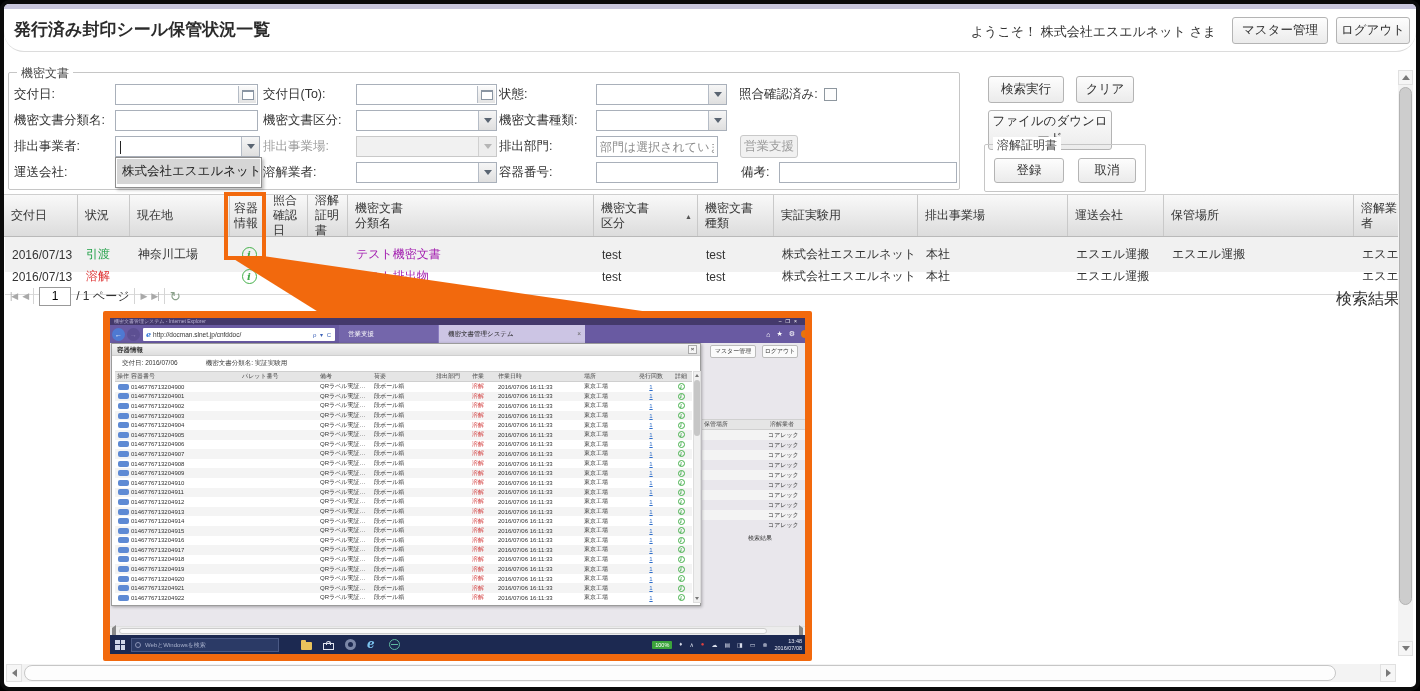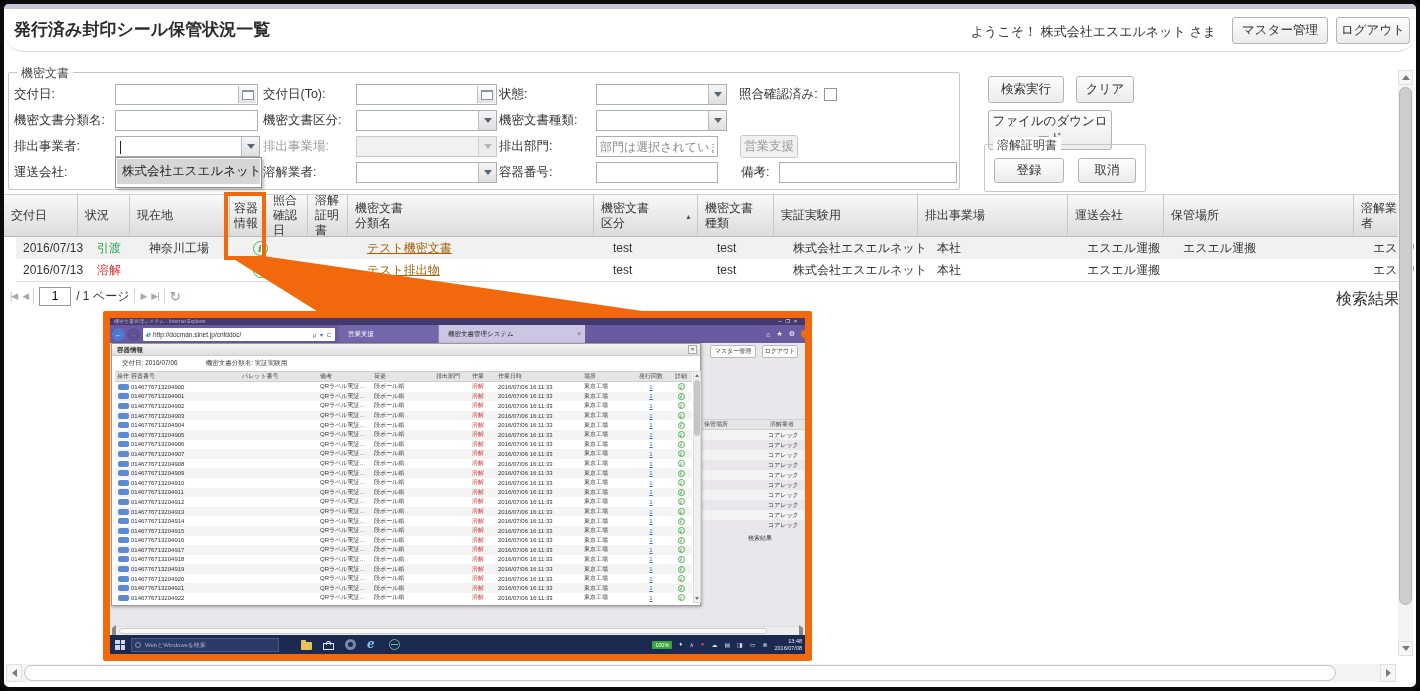--- a/index.html
+++ b/index.html
@@ -47,27 +47,27 @@
   #btn-download{left:984px;top:106px;width:124px;height:40px;}
   #fs-cert{left:980px;top:140px;width:160px;height:46px;}
   #btn-register{left:990px;top:154px;width:70px;height:25px;}
   #btn-cancel{left:1074px;top:154px;width:58px;height:25px;}
   
   .grid-header{position:absolute;left:0;top:190px;width:1394px;height:43px;display:flex;
                background:linear-gradient(#f9f9f9,#dcdcdc);border-top:1px solid #cfcfcf;border-bottom:1px solid #b9b9b9;box-sizing:border-box;}
   .gh{border-right:1px solid #c9c9c9;box-sizing:border-box;font-size:12px;color:#333;display:flex;align-items:center;
       padding-left:7px;white-space:pre-line;line-height:1.25;position:relative;overflow:hidden;flex:none;}
   .gh .sort{position:absolute;right:5px;top:18px;font-size:7px;color:#555;}
-  .grid-row{position:absolute;left:12px;width:1394px;height:22px;display:flex;font-size:12px;color:#333;align-items:center;}
+  .grid-row{position:absolute;left:1px;width:1394px;height:35px;display:flex;font-size:12px;color:#333;align-items:center;}
   .grid-row.alt{background:#f1f1f1;}
   .grid-row.last{border-bottom:1px solid #dadada;}
   .gc{box-sizing:border-box;padding-left:7px;display:flex;align-items:center;overflow:hidden;white-space:nowrap;flex:none;height:100%;}
   .gc.k-g{color:#21A148;}
   .gc.k-r{color:#DE3232;}
-  .gc.k-l span{color:#a16207;text-decoration:underline;}
+  .gc.k-l span{color:#a21caf;}
   .gc.k-i{justify-content:center;padding-left:0;}
   .iico{width:13px;height:13px;border:1px solid #45B14B;border-radius:50%;color:#3FA94A;
         font:italic bold 10px "DejaVu Serif","Liberation Serif",serif;display:flex;align-items:center;justify-content:center;}
   .w1{width:74px}.w2{width:52px}.w3{width:100px}.w4{width:36px;padding-left:4px}.w5{width:42px}.w6{width:40px}
   .w7{width:246px}.w8{width:104px}.w9{width:76px}.w10{width:144px}.w11{width:150px}.w12{width:96px}.w13{width:190px}.w14{width:48px;border-right:none}
   
   .pager{position:absolute;left:6px;top:280px;height:24px;display:flex;align-items:center;gap:5px;font-size:12px;color:#333;}
   .pbtn{color:#a9a9a9;font-size:9px;letter-spacing:-1px;}
   .psep{width:1px;height:16px;background:#d5d5d5;}
   .pinput{width:30px;height:17px;border:1px solid #999;font-size:12px;text-align:center;padding:0;}

